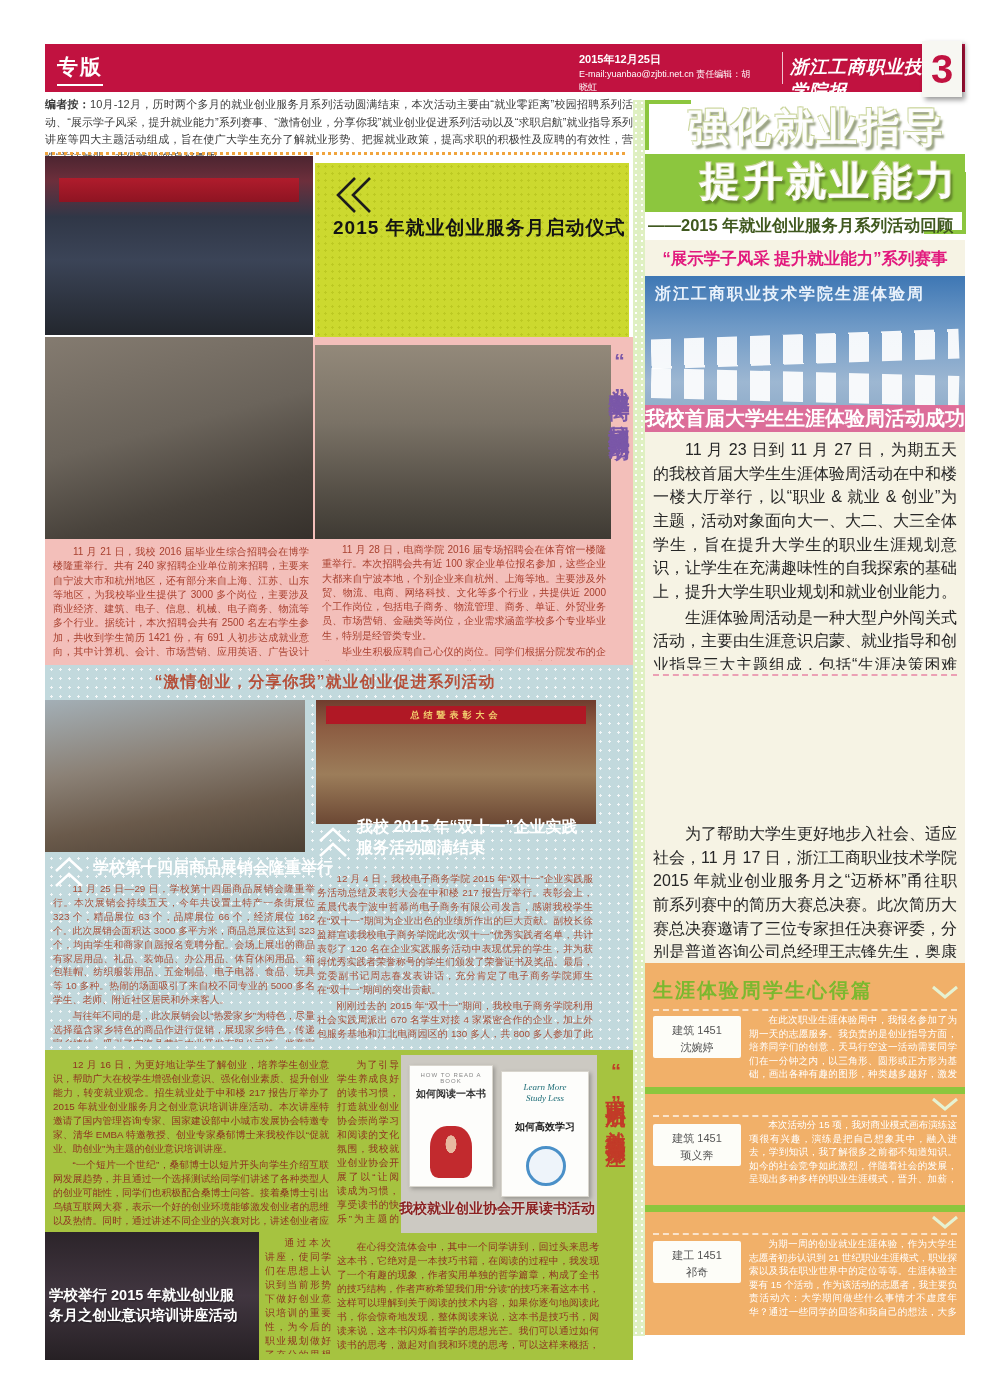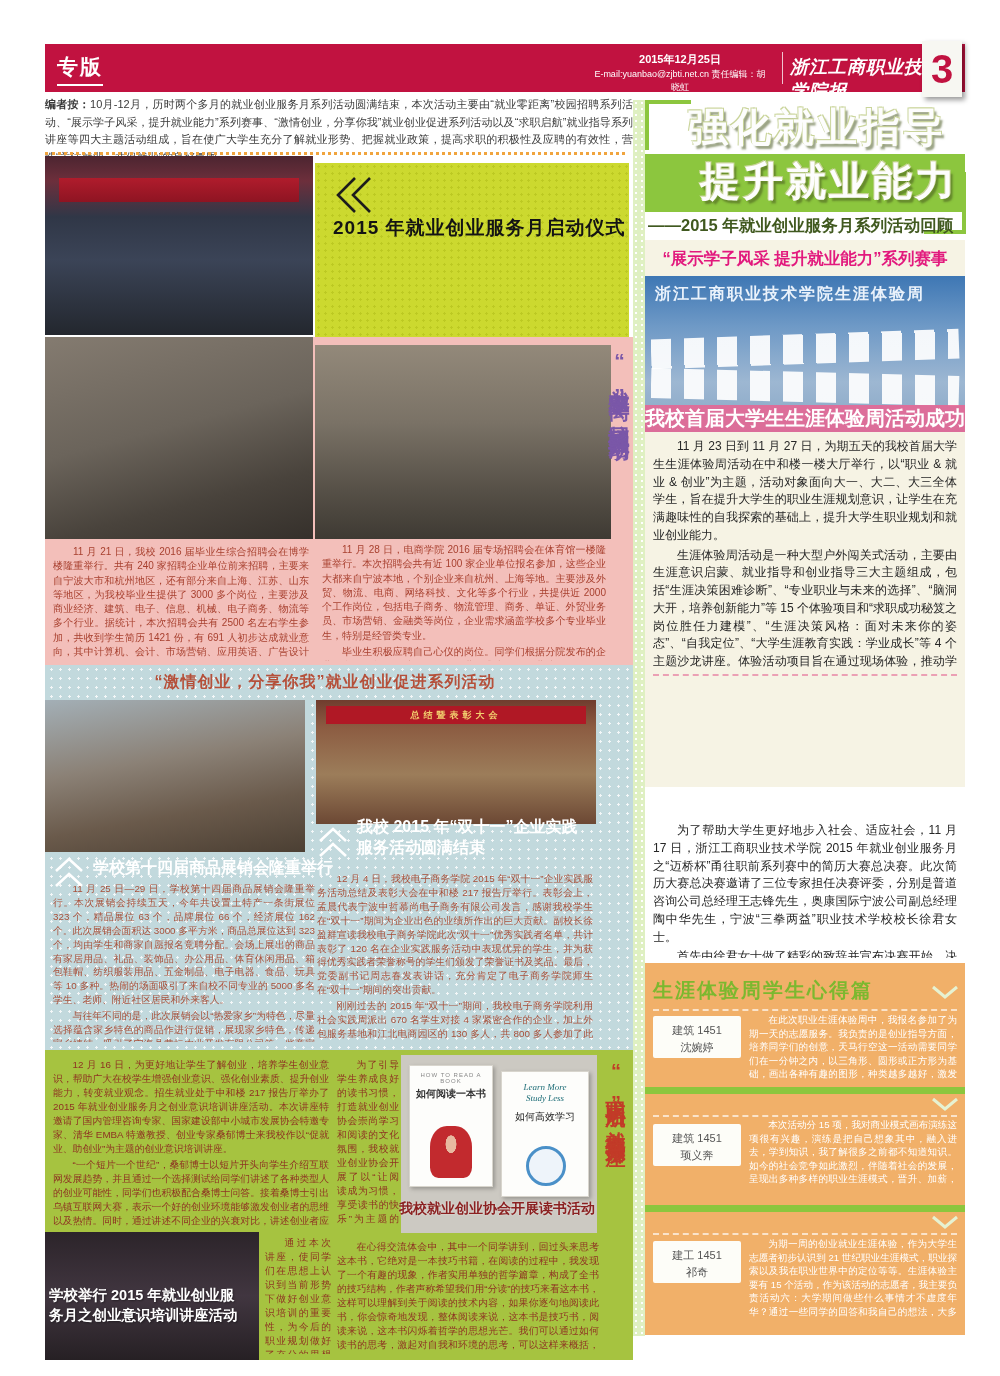--- a/index.html
+++ b/index.html
@@ -5,21 +5,21 @@
   html,body{margin:0;padding:0;background:#e8e8e8;}
   #page{position:relative;width:1000px;height:1376px;background:#ffffff;margin:0 auto;
         font-family:"Liberation Sans","DejaVu Sans",sans-serif;overflow:hidden;}
   .abs{position:absolute;}
   .jus{text-align:justify;}
   .ind p{text-indent:2em;margin:0 0 2px 0;}
   .clip{overflow:hidden;}
   
   .hdr{left:45px;top:44px;width:920px;height:48px;background:#c11240;}
   .zhuanban{left:12px;top:9px;font-size:21px;font-weight:bold;color:#fff;border-bottom:2px solid #fff;padding-bottom:3px;letter-spacing:2px;}
-  .hmeta{left:545px;top:7px;width:180px;text-align:center;color:#fff;line-height:1.5;}
+  .hmeta{left:534px;top:7px;width:180px;text-align:left;color:#fff;line-height:1.5;}
   .hdate{font-size:11px;font-weight:bold;}
   .hmail{font-size:9px;}
   .hdiv{left:737px;top:8px;width:1px;height:32px;background:rgba(255,255,255,.75);}
   .pname{left:745px;top:11px;width:170px;font-family:"DejaVu Serif","Liberation Serif",serif;
          font-style:italic;font-weight:bold;font-size:18px;color:#fff;letter-spacing:1px;}
   .pnum{left:877px;top:-3px;width:40px;height:56px;background:#f7f7f2;box-shadow:3px 3px 5px rgba(0,0,0,.4);
         text-align:center;line-height:56px;font-size:40px;font-weight:bold;color:#c11240;}
   
   .ednote{left:45px;top:96px;width:588px;font-size:11px;line-height:1.6;color:#3a3a3a;}
   .edsep{left:45px;top:152px;width:580px;border-top:3px dotted #f0a43e;}
@@ -61,34 +61,34 @@
   .lectcap{font-size:14.5px;font-weight:bold;color:#fff;line-height:1.35;text-shadow:1px 1px 2px rgba(0,0,0,.4);}
   .readcap{font-size:14px;font-weight:bold;color:#8b2121;text-shadow:0 0 2px rgba(255,255,255,.6);}
   .vred{left:553px;top:10px;height:298px;width:32px;font-size:20px;font-weight:bold;color:#c23b28;}
   
   .bookwrap{left:356px;top:5px;width:196px;height:178px;background:#ccc9c2;}
   .book{background:#fdfdfb;border:1px solid #d8d5cd;box-shadow:2px 2px 4px rgba(0,0,0,.25);text-align:center;}
   .b1en{font-size:6px;color:#888;margin-top:6px;letter-spacing:1px;}
   .b1cn{font-size:10px;font-weight:bold;color:#333;margin-top:3px;}
   .b1fig{position:absolute;left:20px;bottom:8px;width:42px;height:52px;background:radial-gradient(ellipse at 50% 35%,#e8b9a0 0 18%,#c22a2e 19% 100%);border-radius:40% 40% 20% 20%;}
   .b2en{font-family:"Liberation Serif","DejaVu Serif",serif;font-size:9px;font-style:italic;color:#1f6e78;margin-top:10px;line-height:1.2;}
-  .b2cn{font-size:10px;font-weight:normal;color:#222;margin-top:6px;}
+  .b2cn{font-size:10px;font-weight:bold;color:#222;margin-top:16px;}
   .b2fig{position:absolute;left:24px;bottom:10px;width:34px;height:34px;border:3px solid #4a90c8;border-radius:50%;background:#eef4fa;}
   
   .strip{left:633px;top:100px;width:12px;height:1236px;background:#dff0c2;
     background-image:radial-gradient(#fff 1px,rgba(0,0,0,0) 1.1px);background-size:6px 6px;}
   .brk-tl{left:645px;top:100px;width:42px;height:46px;border-left:4px solid #8cc63e;border-top:4px solid #8cc63e;}
   .brk-br{left:924px;top:172px;width:38px;height:58px;border-right:4px solid #8cc63e;border-bottom:4px solid #8cc63e;}
   .gband2{left:645px;top:154px;width:320px;height:58px;background:#8cc63e;}
   .bigtitle{font-size:40px;font-weight:bold;color:#fdfdfd;letter-spacing:3px;
     text-shadow:-1px -1px 0 #c9d49a,1px -1px 0 #c9d49a,3px 3px 2px rgba(70,85,30,.55);}
   .subtitle{left:648px;top:215px;width:316px;font-size:16.5px;font-weight:bold;color:#40591f;}
-  .cream{left:645px;top:240px;width:320px;height:547px;background:#f6f3e4;}
+  .cream{left:645px;top:240px;width:320px;height:723px;background:#f6f3e4;}
   .contesthdr{left:0;top:8px;width:320px;text-align:center;font-size:16.5px;font-weight:bold;color:#e2197d;}
-  .creamtext{font-size:12px;line-height:1.48;color:#262626;}
+  .creamtext{font-size:16px;line-height:1.48;color:#262626;}
   .pdash{border-top:2px dashed #eba0b4;}
   .rescap{font-size:15px;font-weight:bold;line-height:1.35;}
   
   .orange{left:645px;top:963px;width:320px;height:372px;background:#f1b069;}
   .ontitle{left:8px;top:14px;font-size:20px;font-weight:bold;color:#7cb82f;letter-spacing:2px;}
   .odash{left:8px;width:304px;border-top:2px dashed rgba(255,255,255,.65);}
   .osep{left:0;width:320px;height:7px;background:#8cc63e;}
   .namebox{width:88px;height:42px;background:#fdfdf8;border-radius:2px;text-align:center;color:#555;
     font-size:11px;line-height:1.5;padding-top:6px;box-sizing:border-box;}
   .otext{width:208px;font-size:9.6px;line-height:1.42;color:#fff;}

